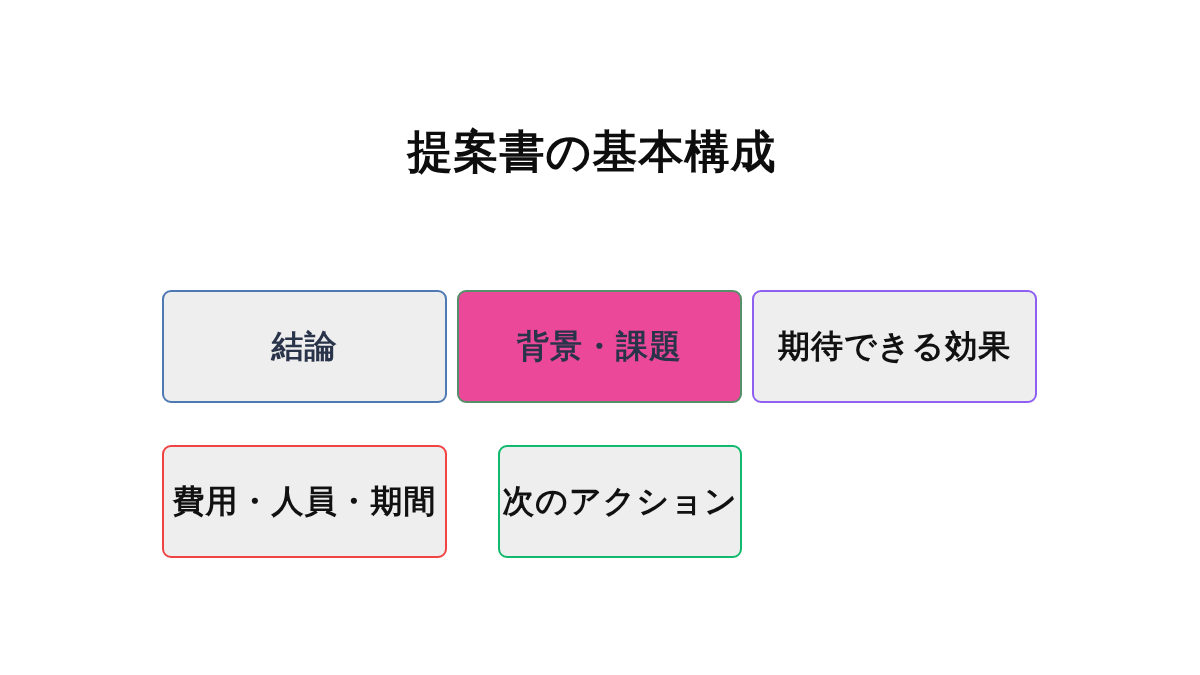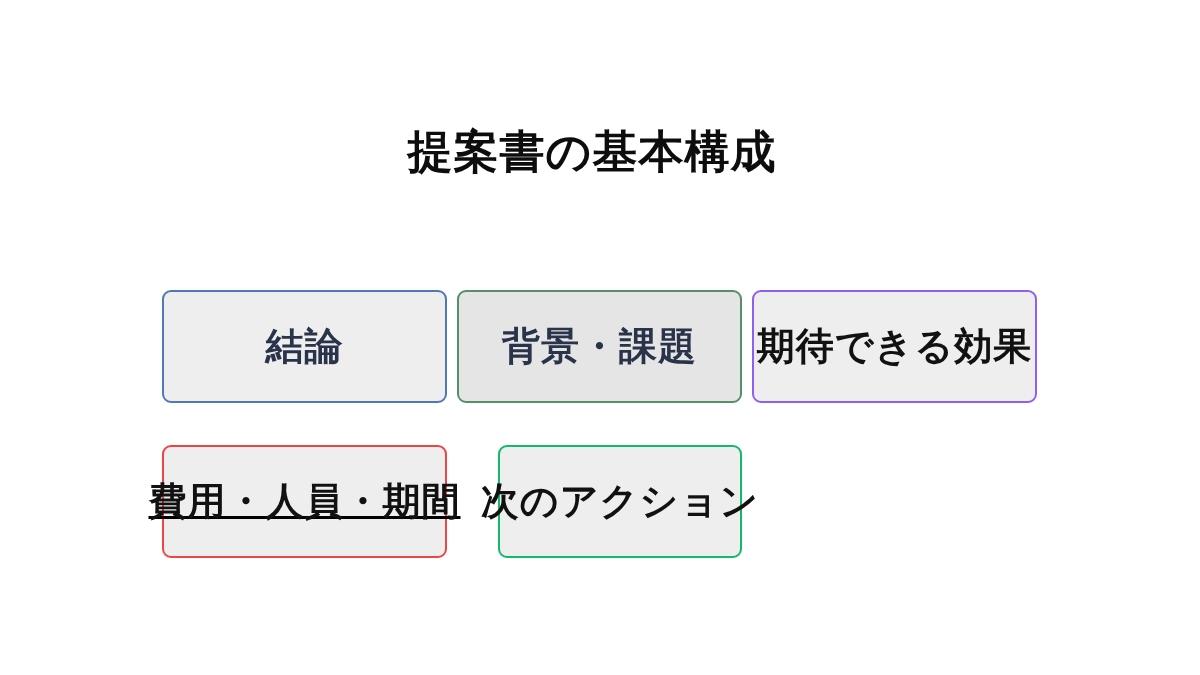--- a/index.html
+++ b/index.html
@@ -39,49 +39,49 @@
   .card {
     background: #efeeee;
     border: 2px solid #888888; 
     border-radius: 9px;
     display: flex;
     align-items: center;
     justify-content: center;
     box-sizing: border-box;
   }
   .card-label {
-    font-size: 38px;
+    font-size: 32px;
     font-weight: 700;
     letter-spacing: 1px;
     white-space: nowrap;
   }
 </style>
 </head>
 <body>
 
 <div class="stage" style="background: rgb(255, 255, 255);">
 
   <div class="slide-title">提案書の基本構成</div>
 
   <div class="box-grid">
 
     <div class="card" style="border-color: rgb(78, 121, 178); background: rgb(239, 238, 238);">
       <span class="card-label" style="color: rgb(41, 51, 74);">結論</span>
     </div>
 
-    <div class="card" style="border-color: rgb(85, 144, 106); background: #e5e5e5;">
+    <div class="card" style="border-color: rgb(85, 144, 106); background: #ec4899;">
       <span class="card-label" style="color: rgb(41, 51, 74);">背景・課題</span>
     </div>
 
 
     <div class="card" style="border-color: rgb(143, 95, 242); background: rgb(239, 238, 238);">
       <span class="card-label" style="color: rgb(17, 17, 17);">期待できる効果</span>
     </div>
 
-    <div class="card" style="border-color: rgb(240, 67, 67); background: rgb(239, 238, 238); text-decoration: underline;">
+    <div class="card" style="border-color: rgb(240, 67, 67); background: rgb(239, 238, 238);">
       <span class="card-label" style="color: rgb(17, 17, 17);">費用・人員・期間</span>
     </div>
 
     <div class="card" style="border-color: rgb(16, 185, 107); background: rgb(239, 238, 238); margin-left: 41px;">
       <span class="card-label" style="color: rgb(17, 17, 17);">次のアクション</span>
     </div>
 
   </div>
 </div>
 

